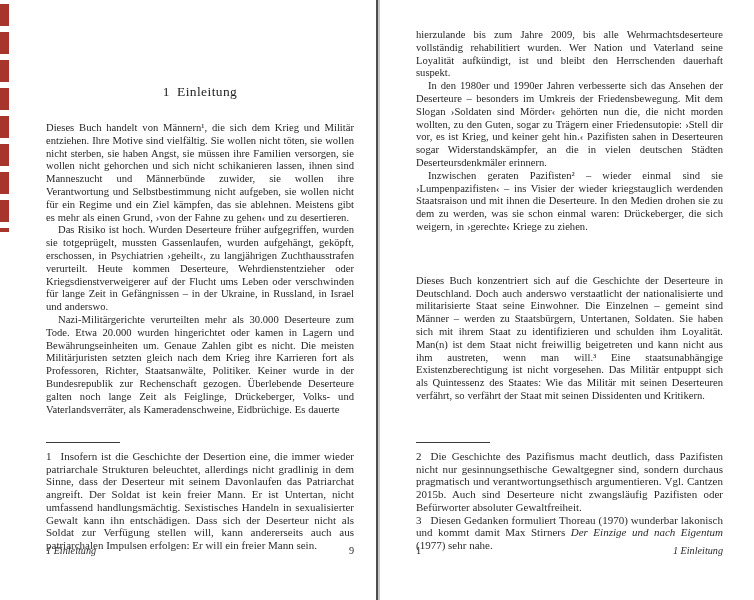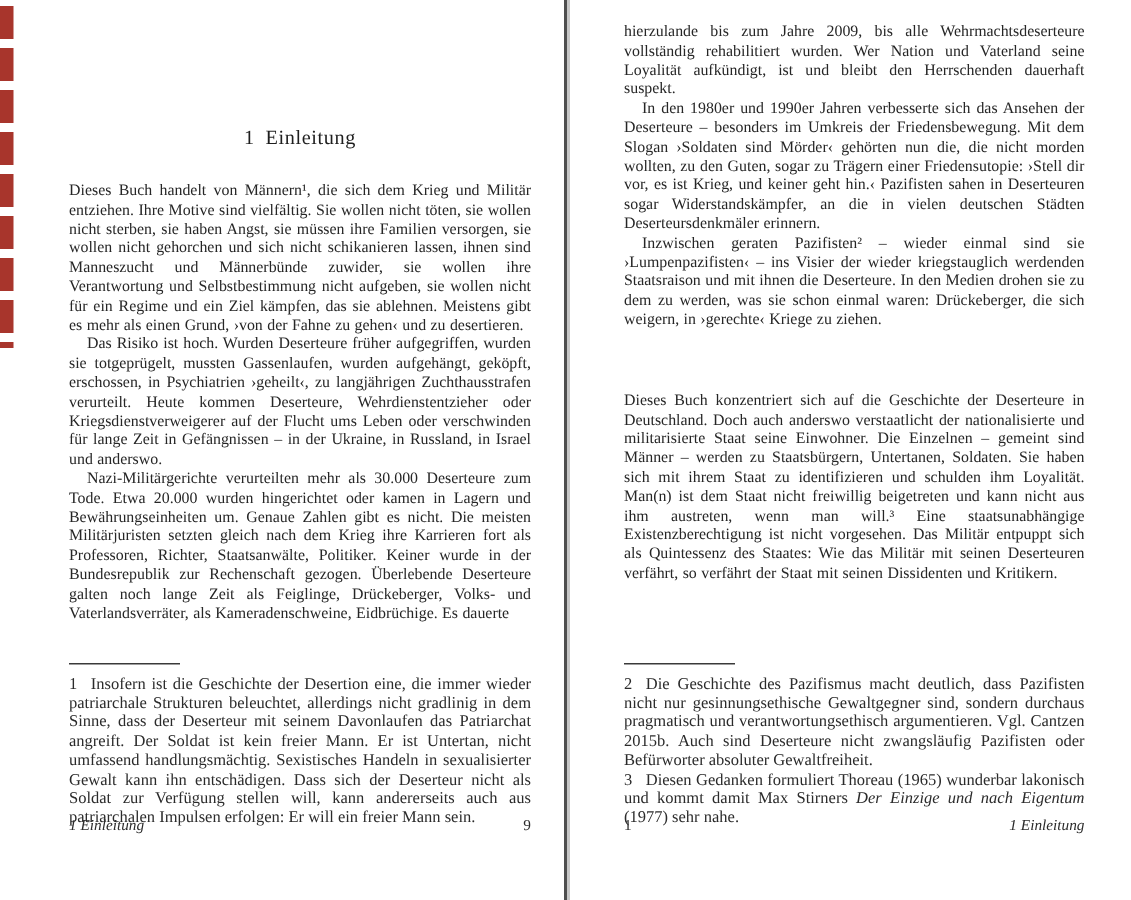--- a/index.html
+++ b/index.html
@@ -8,21 +8,21 @@
     background: #ffffff; overflow: hidden;
     font-family: "Liberation Serif", serif;
     color: #262626;
     -webkit-font-smoothing: antialiased;
   }
   .page { position: absolute; top: 0; height: 600px; }
   #left-page  { left: 46px;  width: 308px; }
   #right-page { left: 416px; width: 307px; }
 
   .content { position: absolute; top: 0; left: 0; right: 0; height: 442px; overflow: hidden; }
-  #right-page .content { padding-top: 16px; height: 403px; }
+  #right-page .content { padding-top: 29px; height: 403px; }
 
   .chapter-heading {
     margin: 84px 0 22px; text-align: center;
     font-size: 13.5px; font-weight: 400; color: #1e1e1e;
     letter-spacing: 0.4px;
   }
 
   .para {
     margin: 0; font-size: 10.6px; line-height: 12.8px;
     text-align: justify; word-spacing: 0.3px;
@@ -86,20 +86,20 @@
         <p class="para">hierzulande bis zum Jahre 2009, bis alle Wehrmachtsdeserteure vollständig rehabilitiert wurden. Wer Nation und Vaterland seine Loyalität aufkündigt, ist und bleibt den Herrschenden dauerhaft suspekt.</p>
         <p class="para indent">In den 1980er und 1990er Jahren verbesserte sich das Ansehen der Deserteure – besonders im Umkreis der Friedensbewegung. Mit dem Slogan ›Soldaten sind Mörder‹ gehörten nun die, die nicht morden wollten, zu den Guten, sogar zu Trägern einer Friedensutopie: ›Stell dir vor, es ist Krieg, und keiner geht hin.‹ Pazifisten sahen in Deserteuren sogar Widerstandskämpfer, an die in vielen deutschen Städten Deserteursdenkmäler erinnern.</p>
         <p class="para indent">Inzwischen geraten Pazifisten² – wieder einmal sind sie ›Lumpenpazifisten‹ – ins Visier der wieder kriegstauglich werdenden Staatsraison und mit ihnen die Deserteure. In den Medien drohen sie zu dem zu werden, was sie schon einmal waren: Drückeberger, die sich weigern, in ›gerechte‹ Kriege zu ziehen.</p>
         <p class="para space-before">Dieses Buch konzentriert sich auf die Geschichte der Deserteure in Deutschland. Doch auch anderswo verstaatlicht der nationalisierte und militarisierte Staat seine Einwohner. Die Einzelnen – gemeint sind Männer – werden zu Staatsbürgern, Untertanen, Soldaten. Sie haben sich mit ihrem Staat zu identifizieren und schulden ihm Loyalität. Man(n) ist dem Staat nicht freiwillig beigetreten und kann nicht aus ihm austreten, wenn man will.³ Eine staatsunabhängige Existenzberechtigung ist nicht vorgesehen. Das Militär entpuppt sich als Quintessenz des Staates: Wie das Militär mit seinen Deserteuren verfährt, so verfährt der Staat mit seinen Dissidenten und Kritikern.</p>
       </div>
   </div>
   <div class="footnotes">
     <div class="fn-rule"></div>
     <div>
         <p class="footnote"><span class="fn-marker">2</span><span>Die Geschichte des Pazifismus macht deutlich, dass Pazifisten nicht nur gesinnungsethische Gewaltgegner sind, sondern durchaus pragmatisch und verantwortungsethisch argumentieren. Vgl. Cantzen 2015b. Auch sind Deserteure nicht zwangsläufig Pazifisten oder Befürworter absoluter Gewaltfreiheit.</span></p>
-        <p class="footnote"><span class="fn-marker">3</span><span>Diesen Gedanken formuliert Thoreau (1965) wunderbar lakonisch und kommt damit Max Stirners </span><span class="it">Der Einzige und nach Eigentum</span><span> (1977) sehr nahe.</span></p>
+        <p class="footnote"><span class="fn-marker">3</span><span>Diesen Gedanken formuliert Thoreau (1970) wunderbar lakonisch und kommt damit Max Stirners </span><span class="it">Der Einzige und nach Eigentum</span><span> (1977) sehr nahe.</span></p>
       </div>
   </div>
   <div class="page-footer">
     <span class="page-number">1</span>
     <span class="running-title">1  Einleitung</span>
   </div>
 </div>
 
 </body></html>

